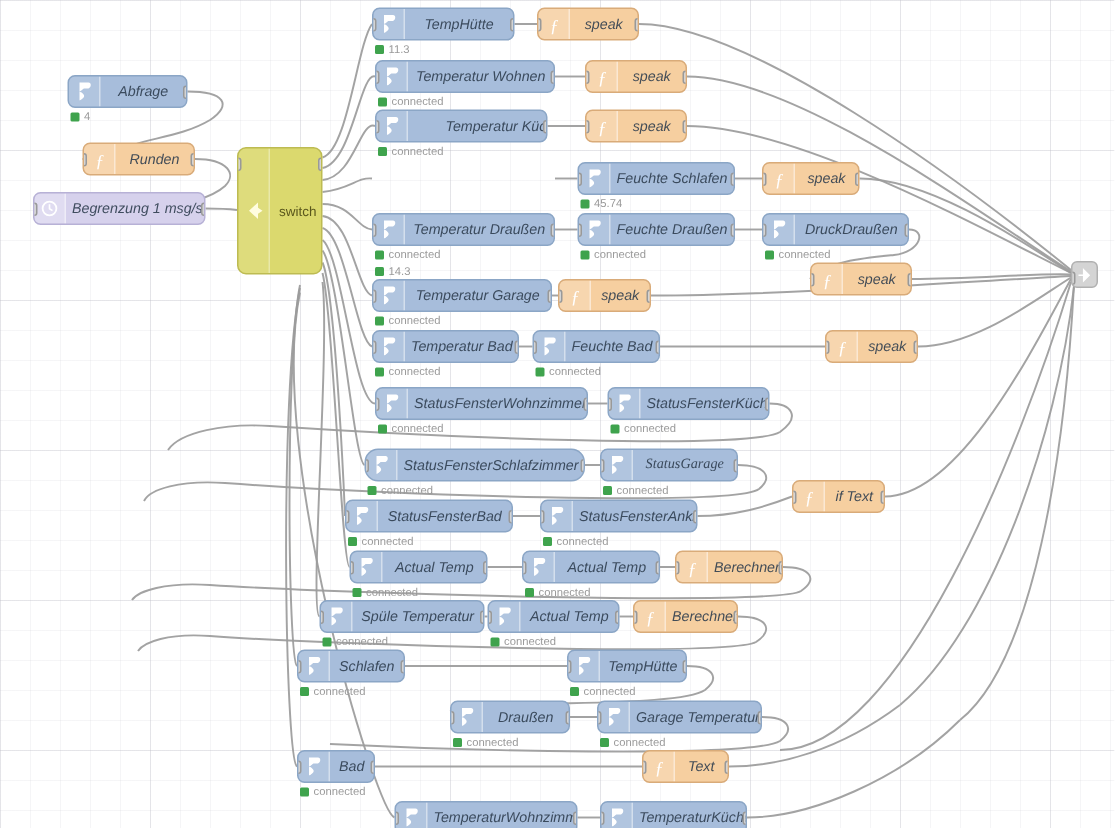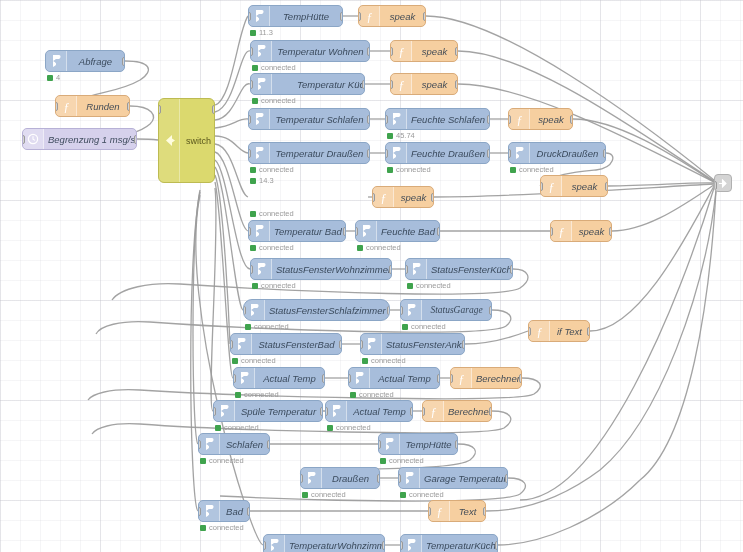--- a/index.html
+++ b/index.html
@@ -286,31 +286,20 @@
     <div class="node t-func" style="left: 390px; top: 73px; width: 68px;">
       <div class="ic">
         <svg width="11" height="13" viewBox="0 0 11 13">
           <text x="5.5" y="11" font-size="12" font-family="Liberation Serif, serif" font-style="italic" text-anchor="middle" fill="#fff">ƒ</text>
         </svg>
       </div>
       <div class="lbl">speak</div>
       <span class="port in"></span>
       <span class="port out"></span>
     </div>
-    <div class="node t-in" style="left: 248px; top: 108px; width: 122px;">
-      <div class="ic">
-        <svg width="11" height="14" viewBox="0 0 11 14">
-          <path d="M2 1 C5 3 5 5 2 7 C5 9 5 11 2 13 L2 1 Z M2 1 L8 1 C10 1 10 4 8 5 L2 5 Z" fill="#fff"></path>
-          <path d="M2.5 1.2 C6 3.2 6 4.8 2.5 6.8 L2.5 12.8 C6 10.8 6 9.2 2.5 7.2 Z" fill="#fff"></path>
-        </svg>
-      </div>
-      <div class="lbl">Temperatur Schlafen</div>
-      <span class="port in"></span>
-      <span class="port out"></span>
-    </div>
     <div class="status" style="left: 250px; top: 131px; margin-top: 45px;">
       <span class="dot"></span>
       <span>14.3</span>
     </div>
     <div class="node t-in" style="left: 385px; top: 108px; width: 105px;">
       <div class="ic">
         <svg width="11" height="14" viewBox="0 0 11 14">
           <path d="M2 1 C5 3 5 5 2 7 C5 9 5 11 2 13 L2 1 Z M2 1 L8 1 C10 1 10 4 8 5 L2 5 Z" fill="#fff"></path>
           <path d="M2.5 1.2 C6 3.2 6 4.8 2.5 6.8 L2.5 12.8 C6 10.8 6 9.2 2.5 7.2 Z" fill="#fff"></path>
         </svg>
@@ -378,20 +367,31 @@
       <span class="dot"></span>
       <span>connected</span>
     </div>
     <div class="node t-func" style="left: 540px; top: 175px; width: 68px;">
       <div class="ic">
         <svg width="11" height="13" viewBox="0 0 11 13">
           <text x="5.5" y="11" font-size="12" font-family="Liberation Serif, serif" font-style="italic" text-anchor="middle" fill="#fff">ƒ</text>
         </svg>
       </div>
       <div class="lbl">speak</div>
+      <span class="port in"></span>
+      <span class="port out"></span>
+    </div>
+    <div class="node t-in" style="left: 248px; top: 186px; width: 120px;">
+      <div class="ic">
+        <svg width="11" height="14" viewBox="0 0 11 14">
+          <path d="M2 1 C5 3 5 5 2 7 C5 9 5 11 2 13 L2 1 Z M2 1 L8 1 C10 1 10 4 8 5 L2 5 Z" fill="#fff"></path>
+          <path d="M2.5 1.2 C6 3.2 6 4.8 2.5 6.8 L2.5 12.8 C6 10.8 6 9.2 2.5 7.2 Z" fill="#fff"></path>
+        </svg>
+      </div>
+      <div class="lbl">Temperatur Garage</div>
       <span class="port in"></span>
       <span class="port out"></span>
     </div>
     <div class="status" style="left: 250px; top: 209px;">
       <span class="dot"></span>
       <span>connected</span>
     </div>
     <div class="node t-func" style="left: 372px; top: 186px; width: 62px;">
       <div class="ic">
         <svg width="11" height="13" viewBox="0 0 11 13">

